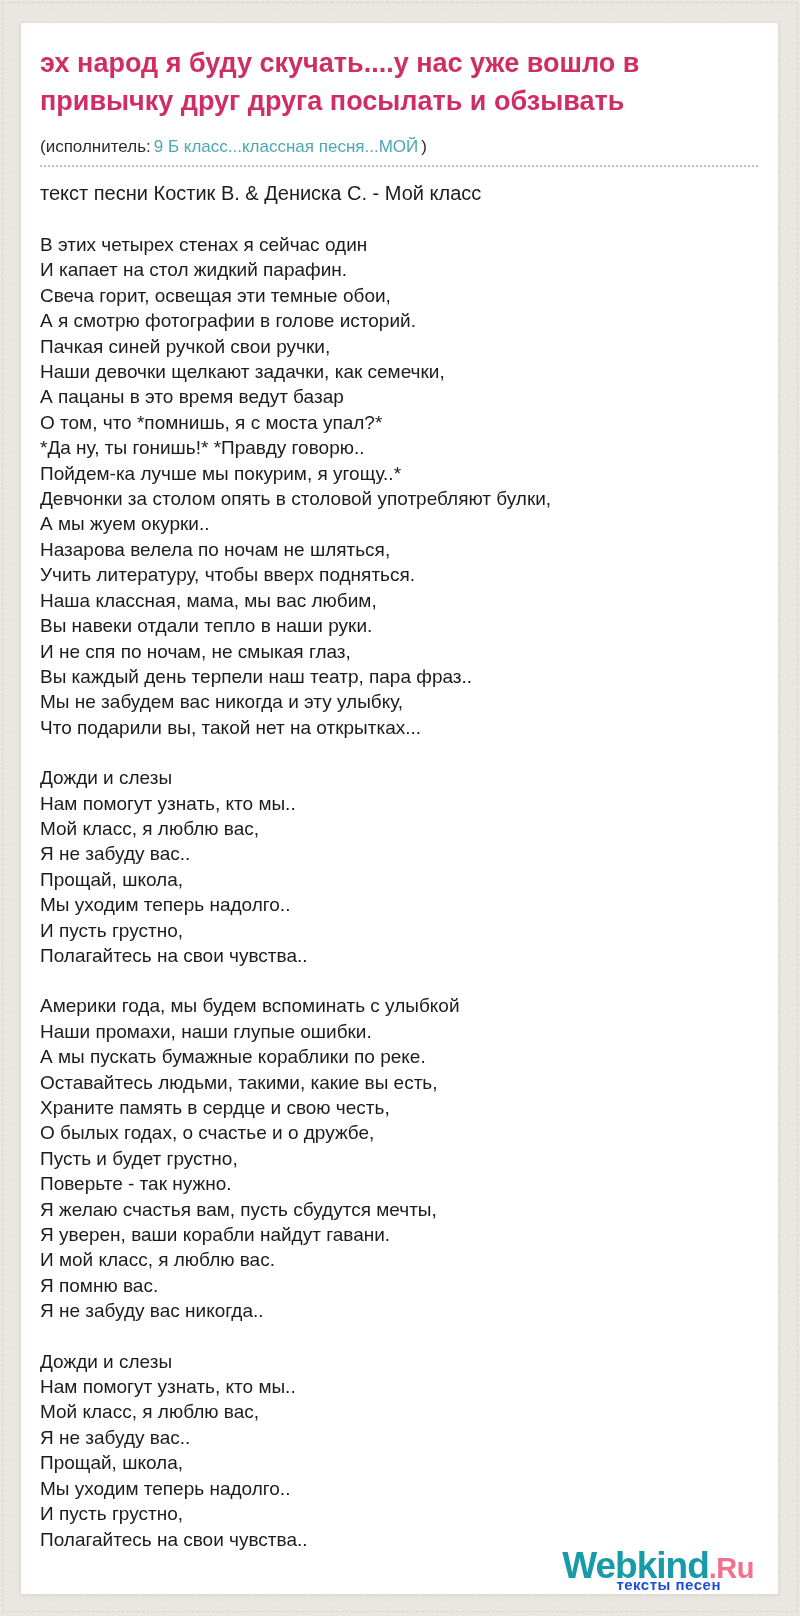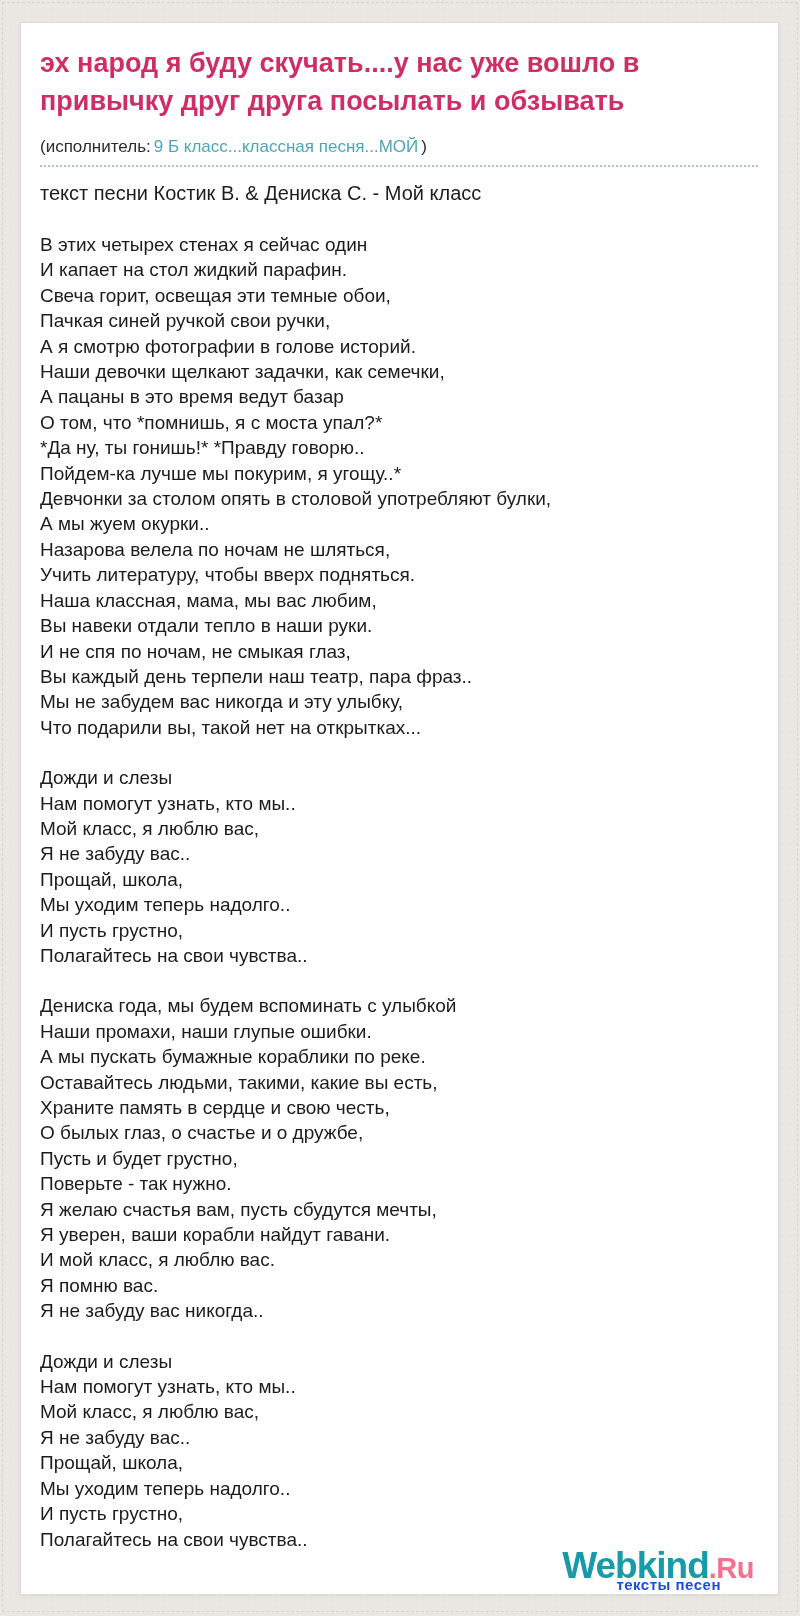--- a/index.html
+++ b/index.html
@@ -111,22 +111,22 @@
 
   <div class="artist-line"><span>(исполнитель:</span><a class="artist-link">9 Б класс...классная песня...МОЙ</a><span>)</span></div>
 
   <h2 class="song-heading">текст песни Костик В. &amp; Дениска С. - Мой класс</h2>
 
   <div class="lyrics">
       <div class="stanza">
         <div class="line">В этих четырех стенах я сейчас один</div>
         <div class="line">И капает на стол жидкий парафин.</div>
         <div class="line">Свеча горит, освещая эти темные обои,</div>
+        <div class="line">А я смотрю фотографии в голове историй.</div>
         <div class="line">Пачкая синей ручкой свои ручки,</div>
-        <div class="line">А я смотрю фотографии в голове историй.</div>
         <div class="line">Наши девочки щелкают задачки, как семечки,</div>
         <div class="line">А пацаны в это время ведут базар</div>
         <div class="line">О том, что *помнишь, я с моста упал?*</div>
         <div class="line">*Да ну, ты гонишь!* *Правду говорю..</div>
         <div class="line">Пойдем-ка лучше мы покурим, я угощу..*</div>
         <div class="line">Девчонки за столом опять в столовой употребляют булки,</div>
         <div class="line">А мы жуем окурки..</div>
         <div class="line">Назарова велела по ночам не шляться,</div>
         <div class="line">Учить литературу, чтобы вверх подняться.</div>
         <div class="line">Наша классная, мама, мы вас любим,</div>
@@ -140,26 +140,26 @@
         <div class="line">Дожди и слезы</div>
         <div class="line">Нам помогут узнать, кто мы..</div>
         <div class="line">Мой класс, я люблю вас,</div>
         <div class="line">Я не забуду вас..</div>
         <div class="line">Прощай, школа,</div>
         <div class="line">Мы уходим теперь надолго..</div>
         <div class="line">И пусть грустно,</div>
         <div class="line">Полагайтесь на свои чувства..</div>
       </div>
       <div class="stanza">
-        <div class="line">Дениска года, мы будем вспоминать с улыбкой</div>
+        <div class="line">Америки года, мы будем вспоминать с улыбкой</div>
         <div class="line">Наши промахи, наши глупые ошибки.</div>
         <div class="line">А мы пускать бумажные кораблики по реке.</div>
         <div class="line">Оставайтесь людьми, такими, какие вы есть,</div>
         <div class="line">Храните память в сердце и свою честь,</div>
-        <div class="line">О былых глаз, о счастье и о дружбе,</div>
+        <div class="line">О былых годах, о счастье и о дружбе,</div>
         <div class="line">Пусть и будет грустно,</div>
         <div class="line">Поверьте - так нужно.</div>
         <div class="line">Я желаю счастья вам, пусть сбудутся мечты,</div>
         <div class="line">Я уверен, ваши корабли найдут гавани.</div>
         <div class="line">И мой класс, я люблю вас.</div>
         <div class="line">Я помню вас.</div>
         <div class="line">Я не забуду вас никогда..</div>
       </div>
       <div class="stanza">
         <div class="line">Дожди и слезы</div>

